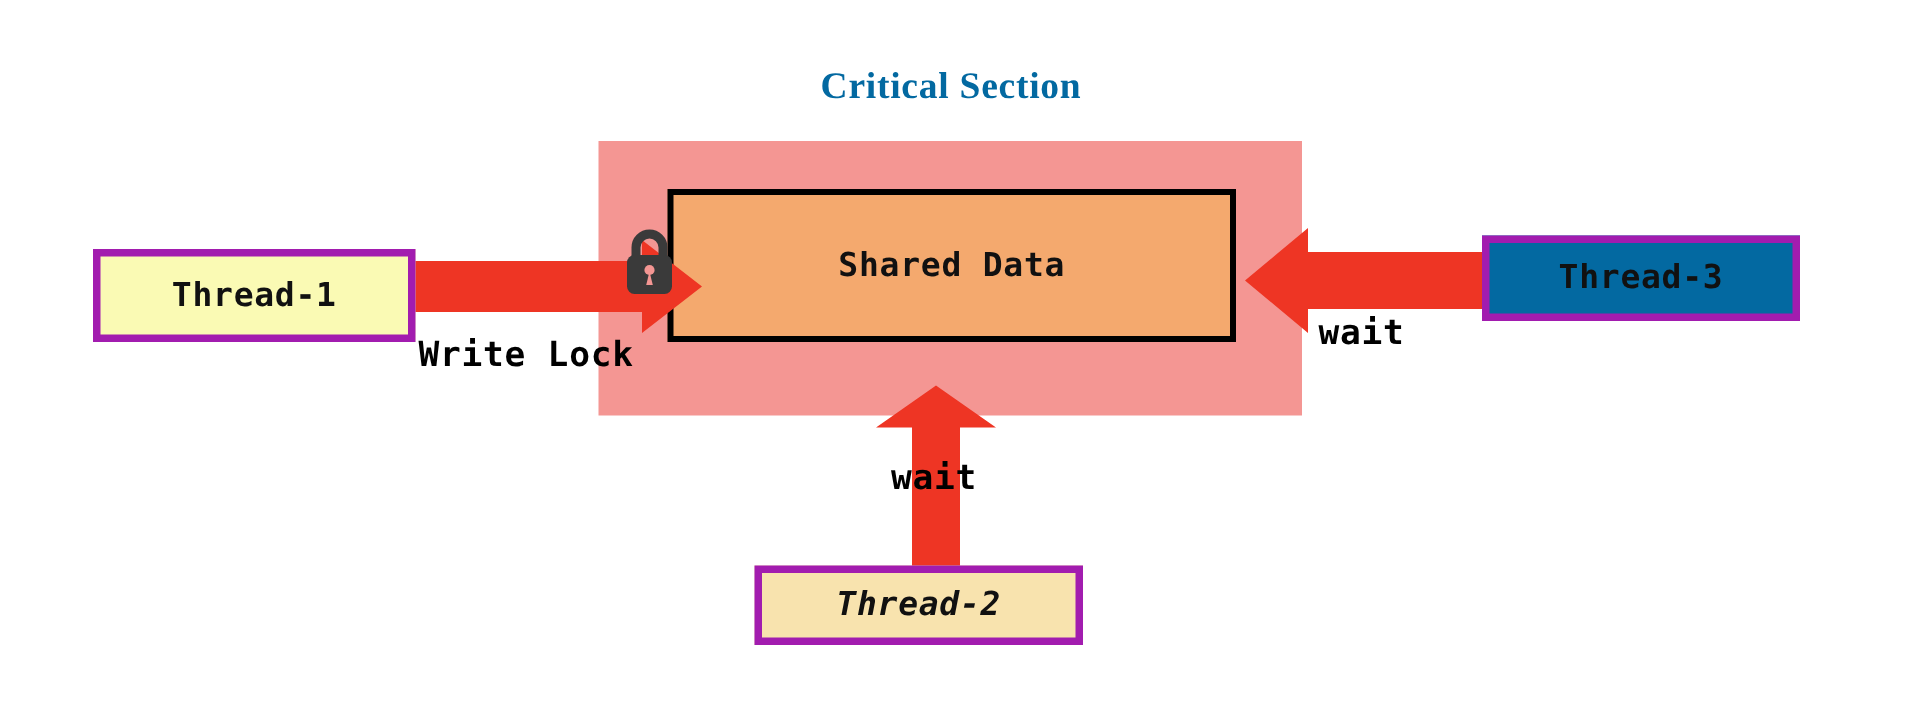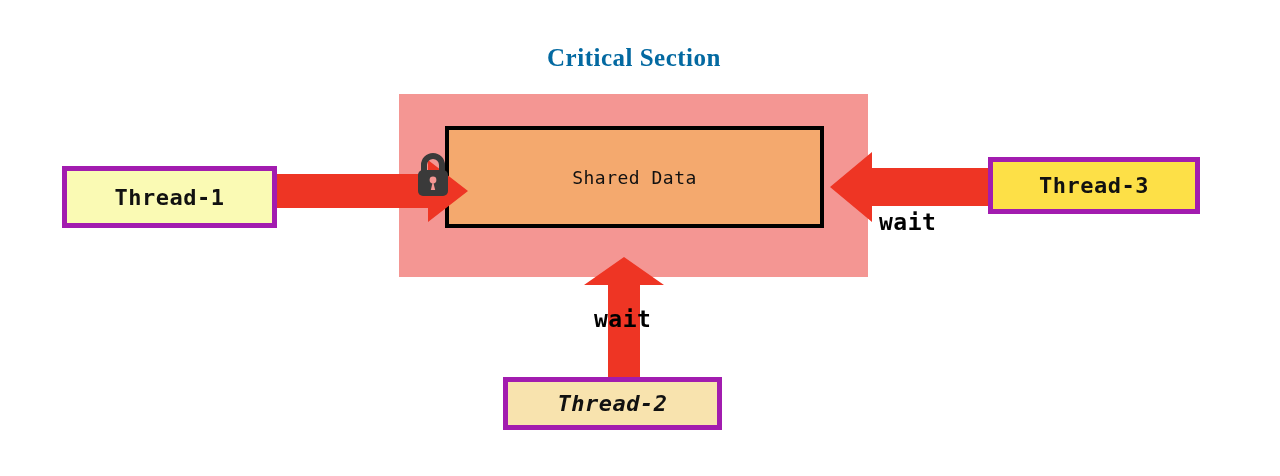--- a/index.html
+++ b/index.html
@@ -52,22 +52,22 @@
     height: 102px;
     background: #F4A96E;
     border: 4px solid #000000;
     box-sizing: border-box;
     display: flex;
     align-items: center;
     justify-content: center;
   }
   .shared-data-label {
     font-family: "DejaVu Sans Mono", monospace;
-    font-size: 18px;
-    font-weight: normal;
+    font-size: 22px;
+    font-weight: bold;
     color: #111111;
     letter-spacing: 0.5px;
     white-space: nowrap;
   }
 
   
   .thread-box {
     position: absolute;
     border: 5px solid #a21caf;
     box-sizing: border-box;
@@ -96,21 +96,21 @@
     width: 219px;
     height: 53px;
     background: #F8E3AE;
     font-style: italic;
   }
   #thread-3-box {
     left: 988px;
     top: 157px;
     width: 212px;
     height: 57px;
-    background: #fde047;
+    background: #0369a1;
   }
 
   
   .arrow-svg {
     position: absolute;
   }
   #arrow-thread1 { left: 272px; top: 160px; }
   #arrow-thread3 { left: 828px; top: 150px; }
   #arrow-thread2 { left: 580px; top: 255px; }
 
@@ -172,18 +172,19 @@
   </div>
 
   <div class="thread-box" id="thread-2-box">
     <span class="thread-label">Thread-2</span>
   </div>
 
   <div class="thread-box" id="thread-3-box">
     <span class="thread-label">Thread-3</span>
   </div>
 
+  <div class="edge-label" id="write-lock-label">Write Lock</div>
 
   <div class="edge-label" id="wait-right-label">wait</div>
 
   <div class="edge-label" id="wait-bottom-label">wait</div>
 
 </div>
 
 </body></html>

